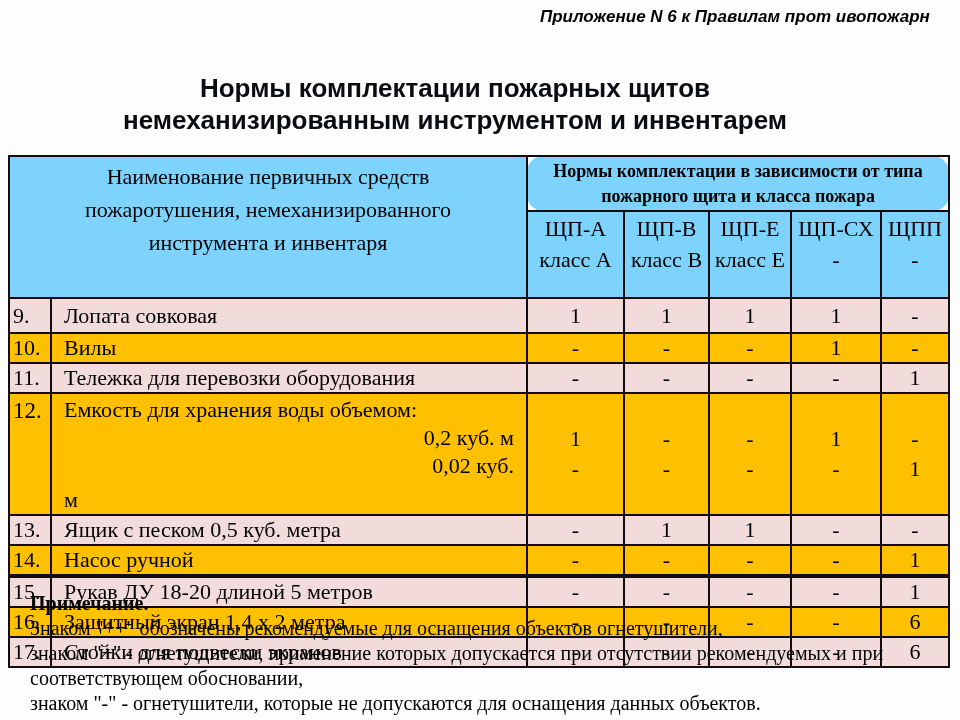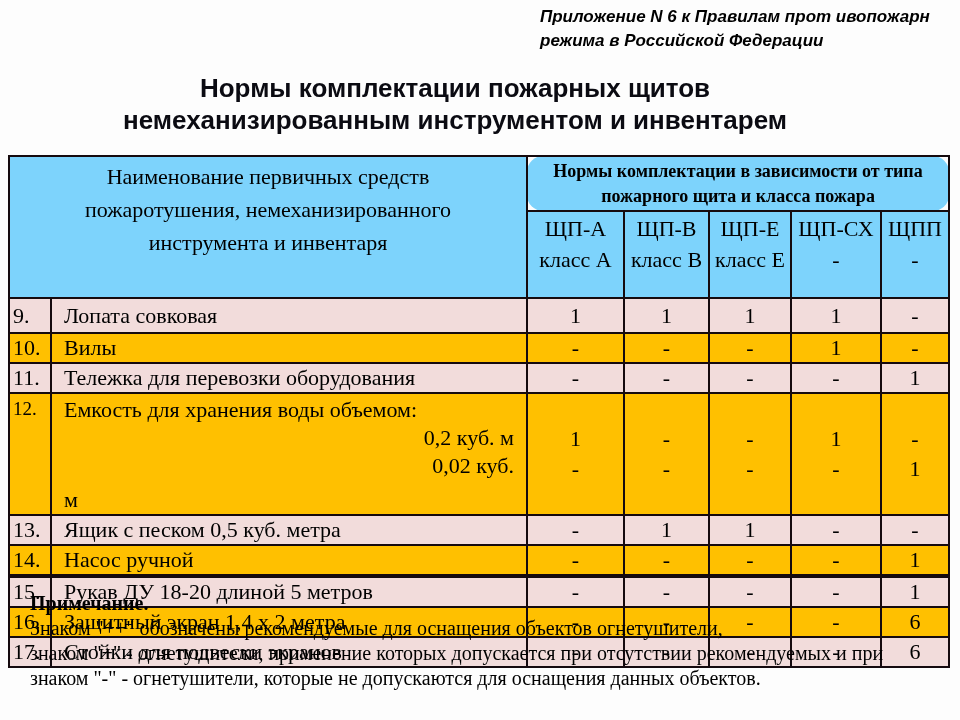--- a/index.html
+++ b/index.html
@@ -43,36 +43,35 @@
 
   td.num  { font-size:22px; padding-left:3px; vertical-align:middle; }
   td.name { font-size:22px; padding-left:12px; vertical-align:middle; }
   td.val  { font-size:22px; text-align:center; vertical-align:middle; }
 
   td.r12-name { vertical-align:top; font-size:22px; line-height:28px;
     padding:2px 8px 0 12px; }
   .r12-l1 { text-align:left; }
   .r12-l2, .r12-l3 { text-align:right; padding-right:4px; }
   .r12-l4 { text-align:left; margin-top:6px; padding-left:0; }
-  td.r12-num { font-size:19px; padding-left:3px; vertical-align:top; padding-top:4px; }
+  td.r12-num { font-size:23px; padding-left:3px; vertical-align:top; padding-top:4px; }
   td.r12-val { text-align:center; vertical-align:middle; font-size:22px; }
   td.r12-val div { line-height:30px; }
 
   
   .notes { position:absolute; left:8px; top:591px; width:948px;
     font-size:20px; line-height:25px; color:#000; }
   .notes div { padding-left:22px; white-space:nowrap; overflow:hidden; }
   .note-title { font-weight:bold; }
 </style>
 </head>
 <body>
 
 <div class="annotation">
   <div>Приложение N 6 к Правилам прот ивопожарн</div>
-  <div>режима в Российской Федерации</div>
 </div>
 
 <div class="main-title">
   <div>Нормы комплектации пожарных щитов</div>
   <div>немеханизированным инструментом и инвентарем</div>
 </div>
 
 <table class="fire-table">
   <colgroup>
     <col style="width:42px">
@@ -214,14 +213,15 @@
       <td class="pink val">-</td>
       <td class="pink val">6</td>
     </tr>
   </tbody>
 </table>
 
 <div class="notes">
   <div class="note-title">Примечание.</div>
   <div>Знаком "++" обозначены рекомендуемые для оснащения объектов огнетушители,</div>
   <div>знаком "+" - огнетушители, применение которых допускается при отсутствии рекомендуемых и при</div>
+  <div>соответствующем обосновании,</div>
   <div>знаком "-" - огнетушители, которые не допускаются для оснащения данных объектов.</div>
 </div>
 
 </body></html>

